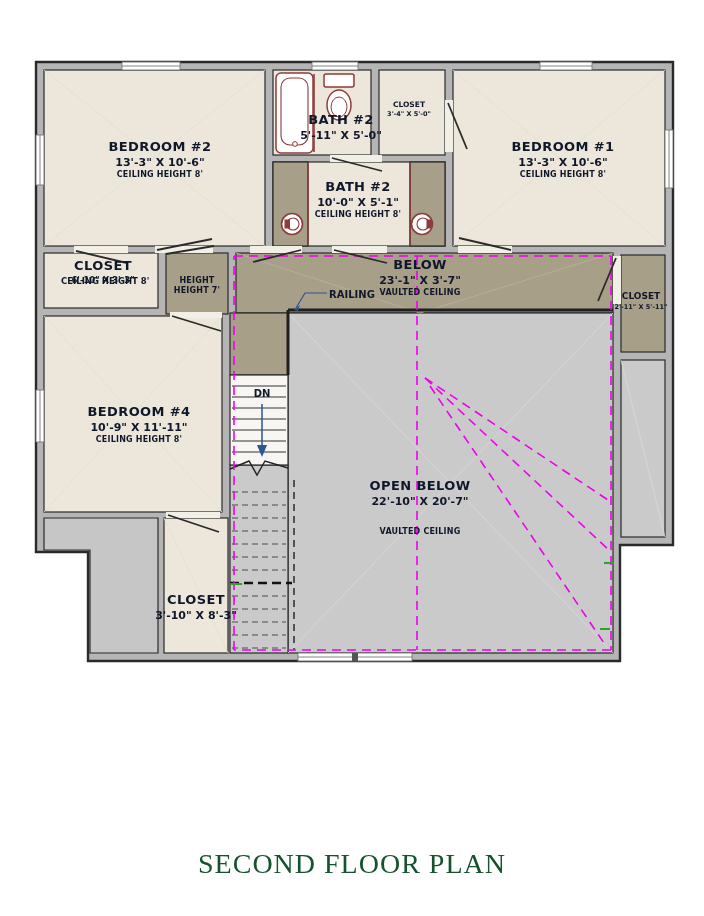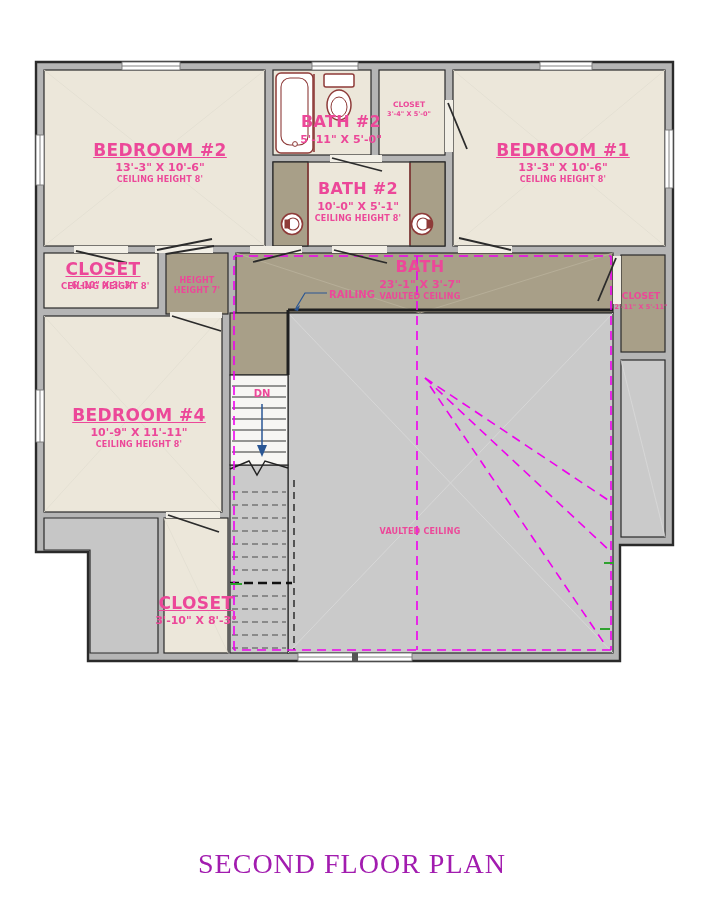--- a/index.html
+++ b/index.html
@@ -1,34 +1,34 @@
 <!DOCTYPE html>
 <html><head>
 <meta charset="utf-8">
 <style>
   html,body{margin:0;padding:0;background:#fff;}
   .page{position:relative;width:704px;height:916px;background:#ffffff;overflow:hidden;
         font-family:"DejaVu Sans",sans-serif;}
   .plan-svg{position:absolute;left:0;top:0;}
-  .lbl{position:absolute;transform:translateX(-50%);text-align:center;color:#ec4899;
+  .lbl{position:absolute;transform:translateX(-50%);text-align:center;color:#0f172a;
        font-weight:bold;white-space:nowrap;line-height:1.3;}
-  .name-lg{font-size:17px;letter-spacing:.4px;text-decoration:underline;}
-  .name-md{font-size:16px;letter-spacing:.3px;}
+  .name-lg{font-size:13px;letter-spacing:.4px;}
+  .name-md{font-size:13px;letter-spacing:.3px;}
   .name-sm{font-size:9px;}
   .name-xs{font-size:7.5px;}
   .dims-md{font-size:11px;}
   .dims-xs{font-size:6.5px;}
   .ceil{font-size:8px;letter-spacing:.2px;}
   .tiny{font-size:10px;}
   .overlap{position:relative;height:11px;width:110px;}
   .overlap span{position:absolute;left:50%;transform:translateX(-50%);font-size:8.5px;
        font-weight:bold;white-space:nowrap;}
   .overlap .ov2{top:1px;left:52%;}
   .title{position:absolute;left:352px;top:848px;transform:translateX(-50%);
-       font-family:"Liberation Serif","DejaVu Serif",serif;font-size:28px;color:#a21caf;
+       font-family:"Liberation Serif","DejaVu Serif",serif;font-size:28px;color:#14532d;
        letter-spacing:1px;white-space:nowrap;}
 </style>
 </head>
 <body>
 
 <div class="page">
 
   <svg class="plan-svg" width="704" height="704" viewBox="0 0 704 704">
 
     <g>
@@ -223,40 +223,44 @@
       <span class="ov2">CEILING HEIGHT 8'</span>
     </div>
   </div>
 
   <div class="lbl" style="left:197px;top:276px">
     <div class="ceil">HEIGHT</div>
     <div class="ceil">HEIGHT 7'</div>
   </div>
 
   <div class="lbl" style="left:420px;top:257px">
-    <div class="name-md">BATH</div>
+    <div class="name-md">BELOW</div>
     <div class="dims-md">23'-1" X 3'-7"</div>
     <div class="ceil">VAULTED CEILING</div>
   </div>
 
   <div class="lbl tiny" style="left:352px;top:288px">RAILING</div>
 
   <div class="lbl" style="left:641px;top:291px">
     <div class="name-sm">CLOSET</div>
     <div class="dims-xs">2'-11" X 5'-11"</div>
   </div>
 
   <div class="lbl" style="left:139px;top:404px">
     <div class="name-lg">BEDROOM #4</div>
     <div class="dims-md">10'-9" X 11'-11"</div>
     <div class="ceil">CEILING HEIGHT 8'</div>
   </div>
 
   <div class="lbl tiny" style="left:262px;top:387px">DN</div>
 
+  <div class="lbl" style="left:420px;top:478px">
+    <div class="name-lg">OPEN BELOW</div>
+    <div class="dims-md">22'-10" X 20'-7"</div>
+  </div>
   <div class="lbl ceil" style="left:420px;top:527px">VAULTED CEILING</div>
 
   <div class="lbl" style="left:196px;top:592px">
     <div class="name-lg">CLOSET</div>
     <div class="dims-md">3'-10" X 8'-3"</div>
   </div>
 
   <div class="title">SECOND FLOOR PLAN</div>
 </div>
 

